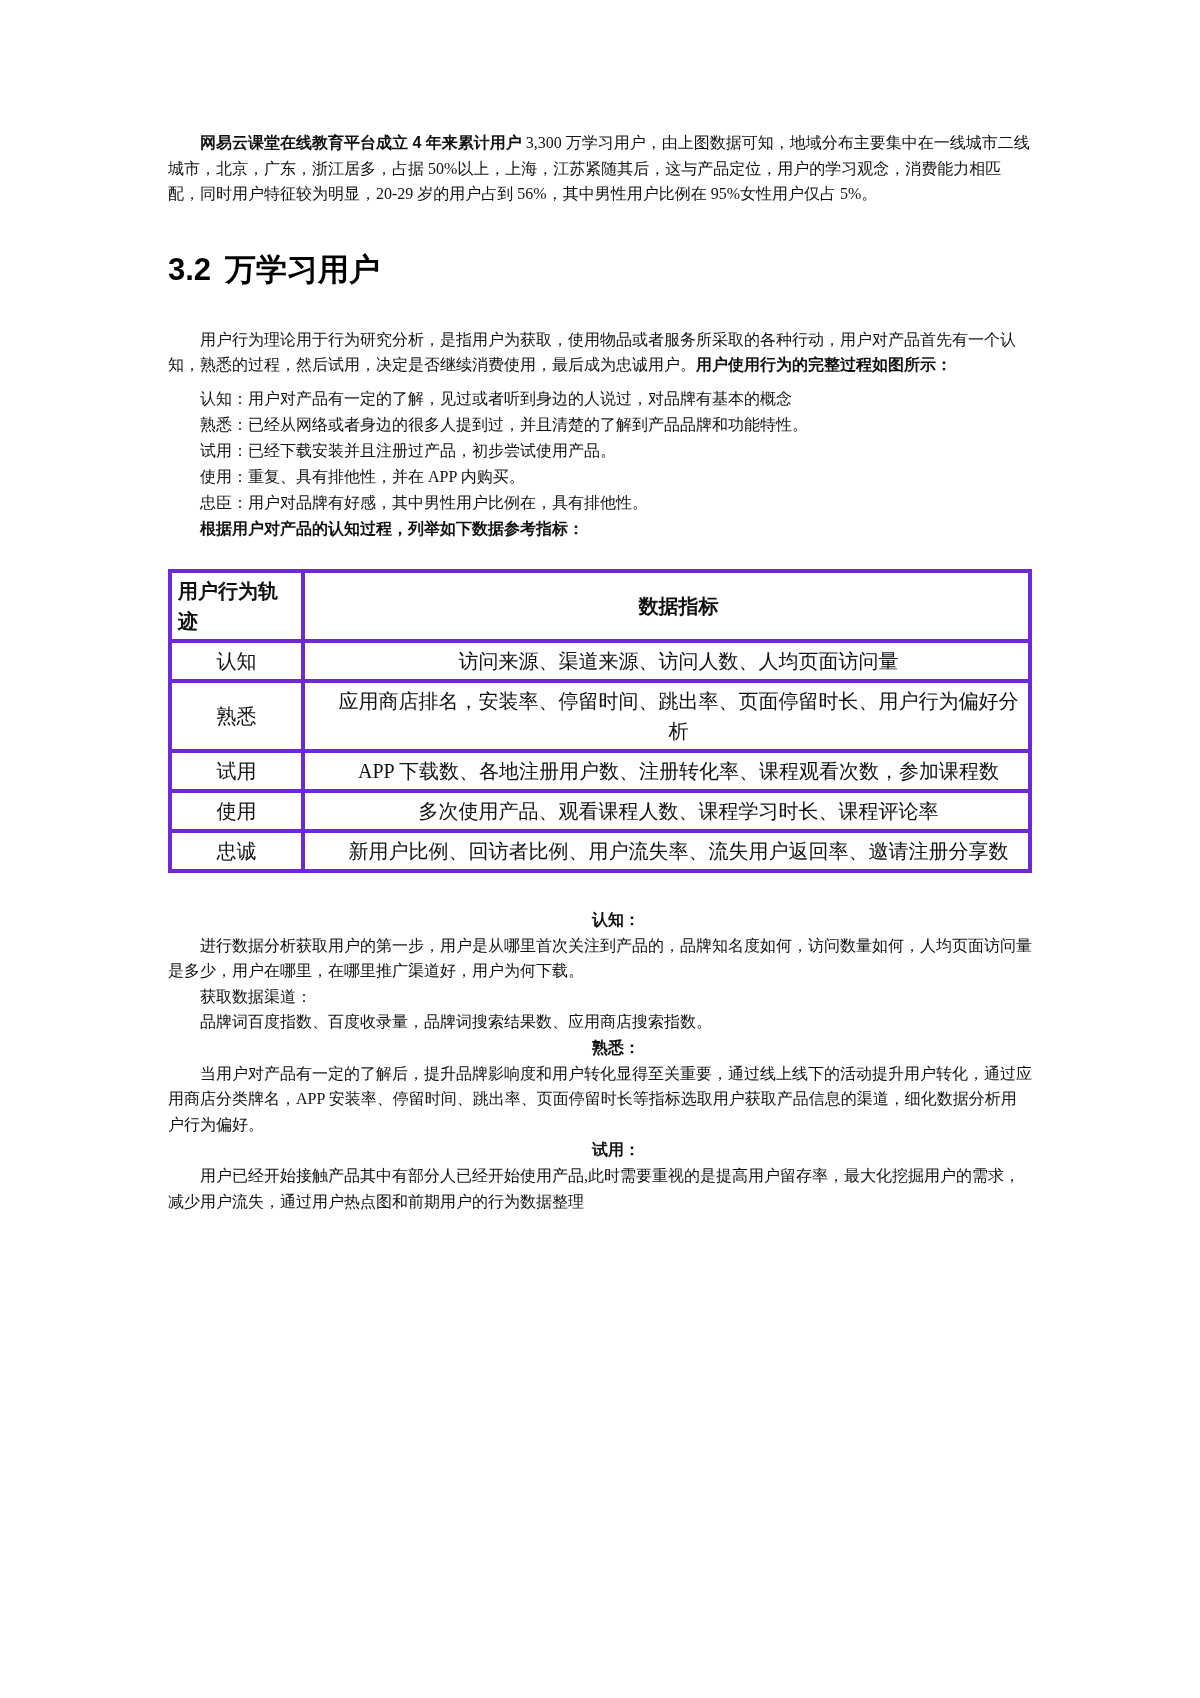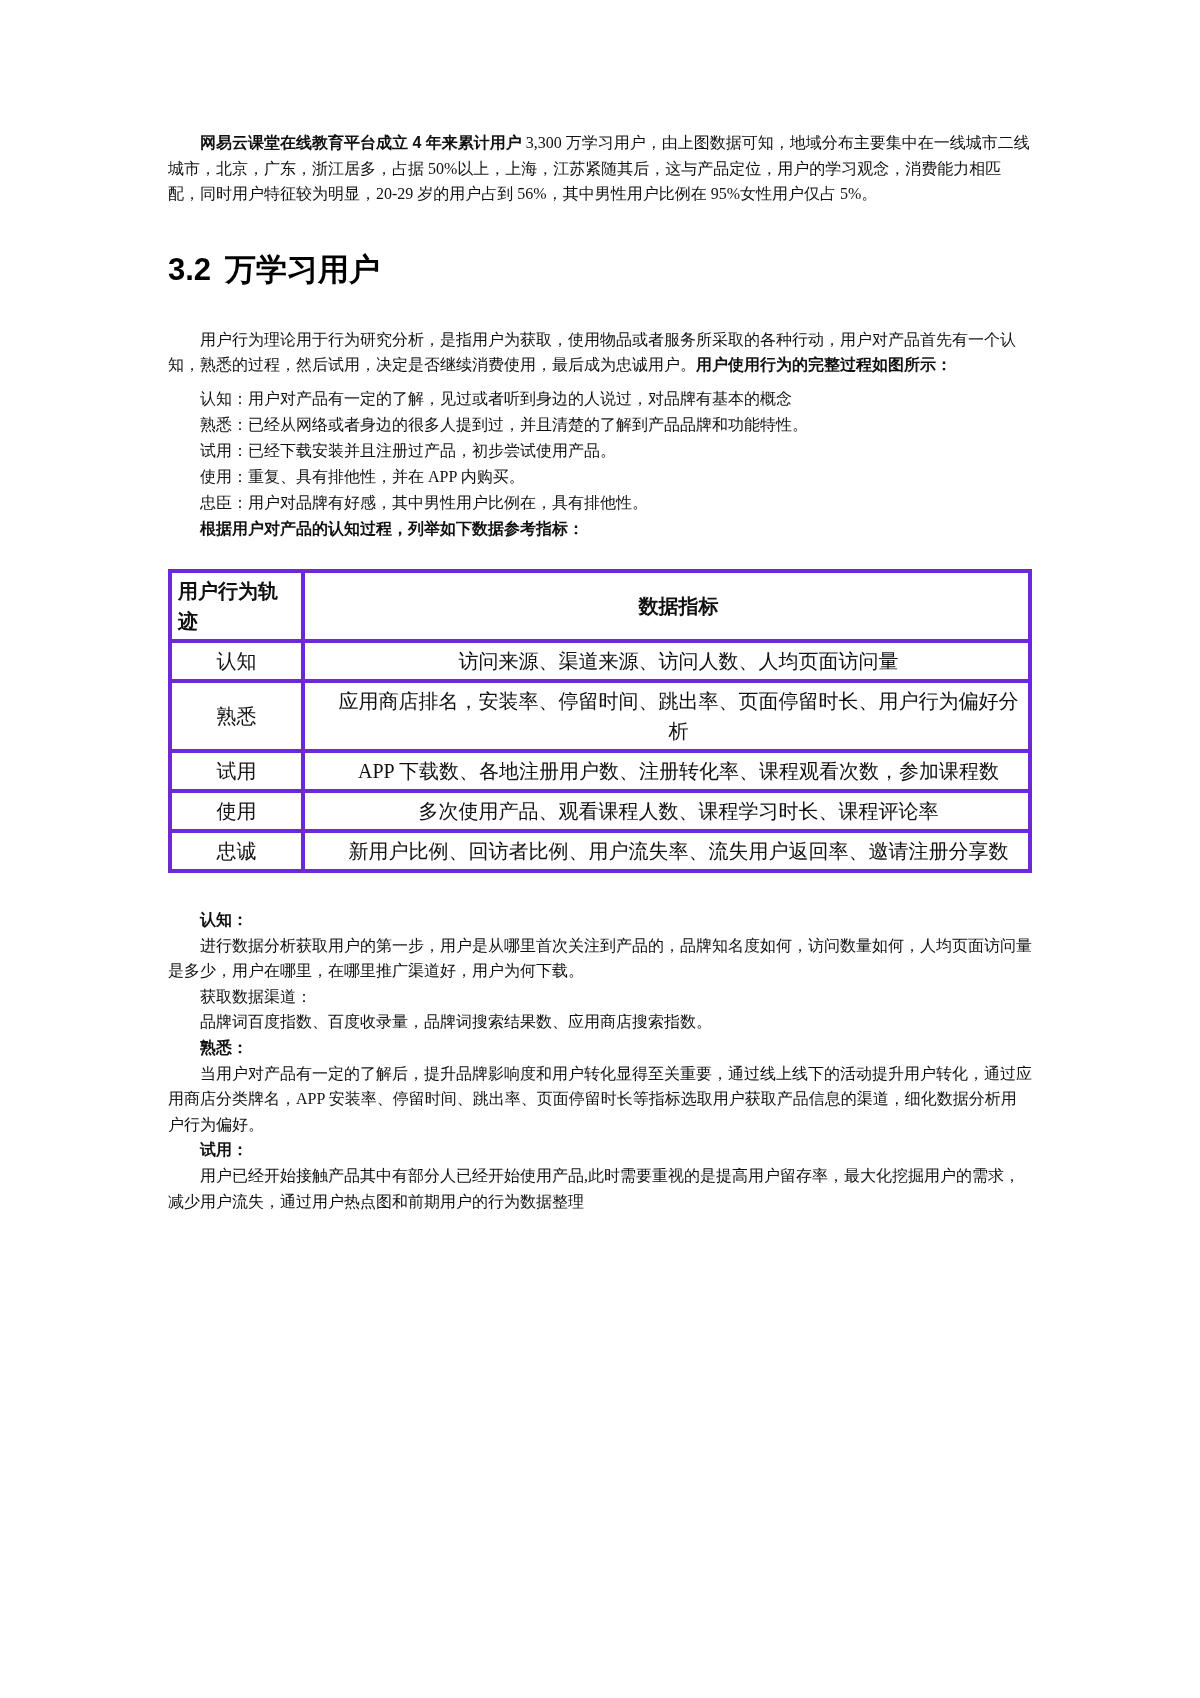--- a/index.html
+++ b/index.html
@@ -110,21 +110,21 @@
   table.metrics th {
     text-align: left;
     font-weight: bold;
     font-family: "Liberation Sans", "DejaVu Sans", sans-serif;
   }
   table.metrics .col-track { width: 133px; }
   table.metrics th.h2, table.metrics td.c2 { padding-left: 30px; text-align: center; }
   table.metrics td.c1 { text-align: center; }
 
   .analysis p { line-height: 1.6; }
-  .analysis .sec-title { text-indent: 2em; }
+  .analysis .sec-title { text-indent: 2em; text-align: center; }
 </style>
 </head>
 <body>
 
 <div class="page">
 
   <p class="indent"><span class="b">网易云课堂在线教育平台成立 4 年来累计用户</span><span> 3,300 万学习用户，由上图数据可知，地域分布主要集中在一线城市二线城市，北京，广东，浙江居多，占据 50%以上，上海，江苏紧随其后，这与产品定位，用户的学习观念，消费能力相匹配，同时用户特征较为明显，20-29 岁的用户占到 56%，其中男性用户比例在 95%女性用户仅占 5%。</span></p>
 
   <h2 class="section-heading"><span class="num">3.2</span><span>万学习用户</span></h2>
 

